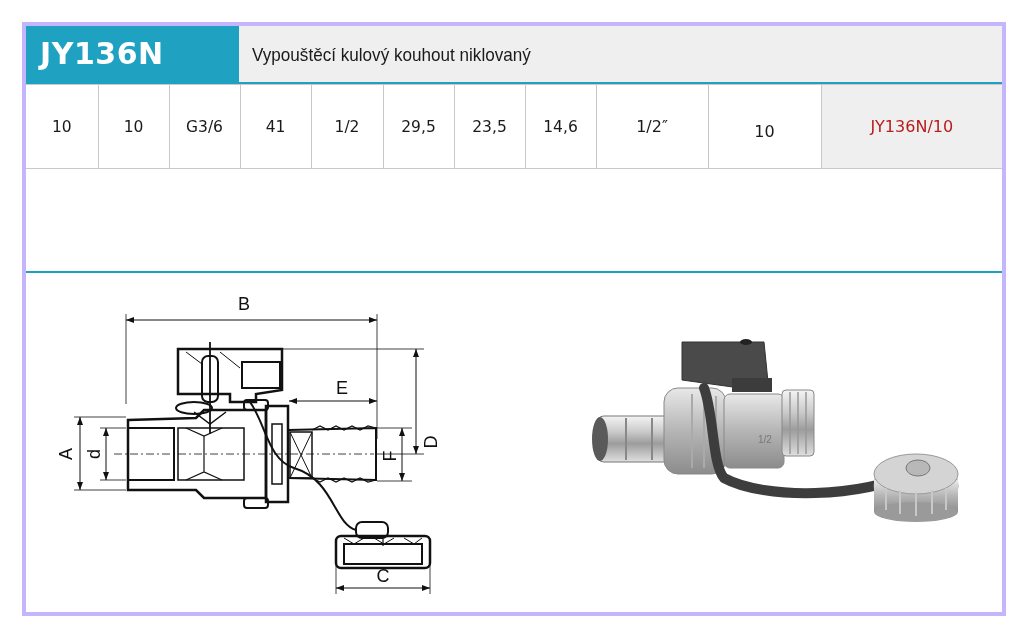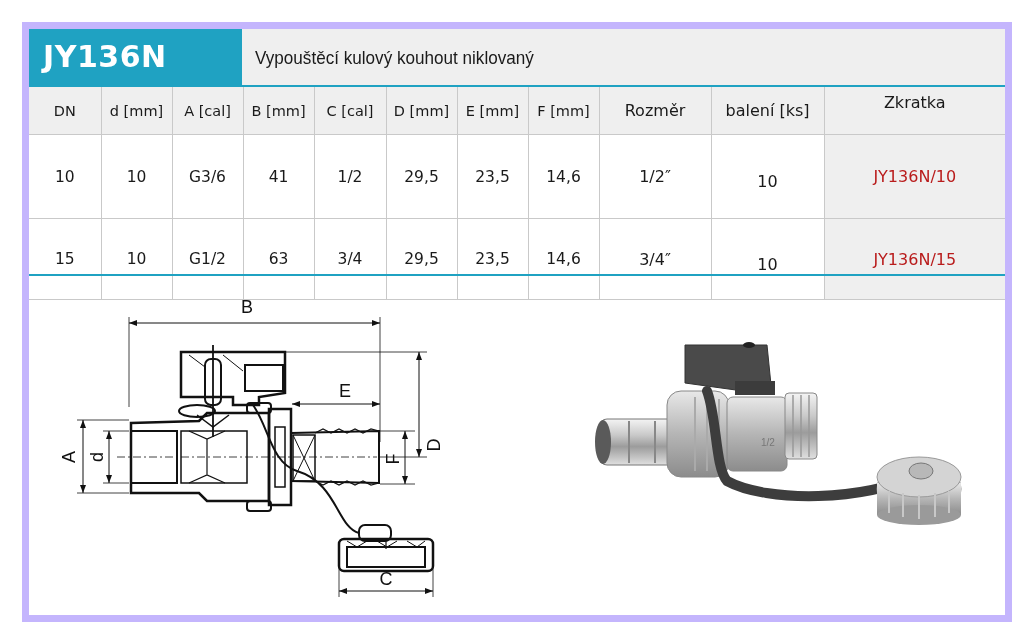--- a/index.html
+++ b/index.html
@@ -1,20 +1,20 @@
 <!DOCTYPE html>
 <html><head>
   <meta charset="utf-8">
   <style>
     html, body { margin: 0; padding: 0; background: #ffffff; }
     body { width: 1024px; height: 634px; position: relative; overflow: hidden;
            font-family: "DejaVu Sans", sans-serif; color: #1a1a1a; }
 
     .frame { position: absolute; left: 22px; top: 22px; width: 976px; height: 586px;
-             border: 7px solid #c4b5fd; box-sizing: content-box; background: #fff; }
+             border: 4px solid #c4b5fd; box-sizing: content-box; background: #fff; }
 
     .hdr { position: absolute; left: 0; top: 0; width: 976px; height: 56px;
            border-bottom: 2px solid #1fa2c2; background: #efefef; }
     .code-block { position: absolute; left: 0; top: 0; width: 213px; height: 56px;
                   background: #1fa2c2; color: #fff; font-weight: bold; font-size: 30px;
                   line-height: 56px; padding-left: 14px; box-sizing: border-box;
                   letter-spacing: 0.5px; }
     .title { position: absolute; left: 226px; top: 0; height: 56px; line-height: 58px;
              font-size: 19px; color: #1a1a1a; font-family: "Liberation Sans Narrow", "Liberation Sans", sans-serif;
              transform: scaleX(0.9); transform-origin: left center; }
@@ -57,58 +57,32 @@
         <col style="width:71px">
       <col style="width:72px">
         <col style="width:71px">
         <col style="width:71px">
         <col style="width:71px">
       <col style="width:112px">
         <col style="width:113px">
         <col style="width:181px">
     </colgroup>
     <tbody>
-        <tr>
-      <th>DN</th>
-      <th>d [mm]</th>
-      <th>A [cal]</th>
-      <th>B [mm]</th>
-      <th>C [cal]</th>
-      <th>D [mm]</th>
-      <th>E [mm]</th>
-      <th>F [mm]</th>
-      <th class="big">Rozměr</th>
-      <th class="big">balení [ks]</th>
-      <th class="zk">Zkratka</th>
-    </tr>
     <tr class="r1">
       <td>10</td>
       <td>10</td>
       <td>G3/6</td>
       <td>41</td>
       <td>1/2</td>
       <td>29,5</td>
       <td>23,5</td>
       <td>14,6</td>
       <td class="rz">1/2″</td>
       <td class="bal">10</td>
       <td class="zk">JY136N/10</td>
-    </tr>
-    <tr class="r2">
-      <td>15</td>
-      <td>10</td>
-      <td>G1/2</td>
-      <td>63</td>
-      <td>3/4</td>
-      <td>29,5</td>
-      <td>23,5</td>
-      <td>14,6</td>
-      <td class="rz">3/4″</td>
-      <td class="bal">10</td>
-      <td class="zk">JY136N/15</td>
     </tr>
   </tbody>
     </table>
   <div class="sep"></div>
 
   <svg class="drawing" viewBox="0 0 420 330" font-family="Liberation Sans, sans-serif">
     <defs>
       <marker id="arr" markerWidth="8" markerHeight="6" refX="8" refY="3" orient="auto-start-reverse">
         <path d="M0,0 L8,3 L0,6 z" fill="#111"></path>
       </marker>

